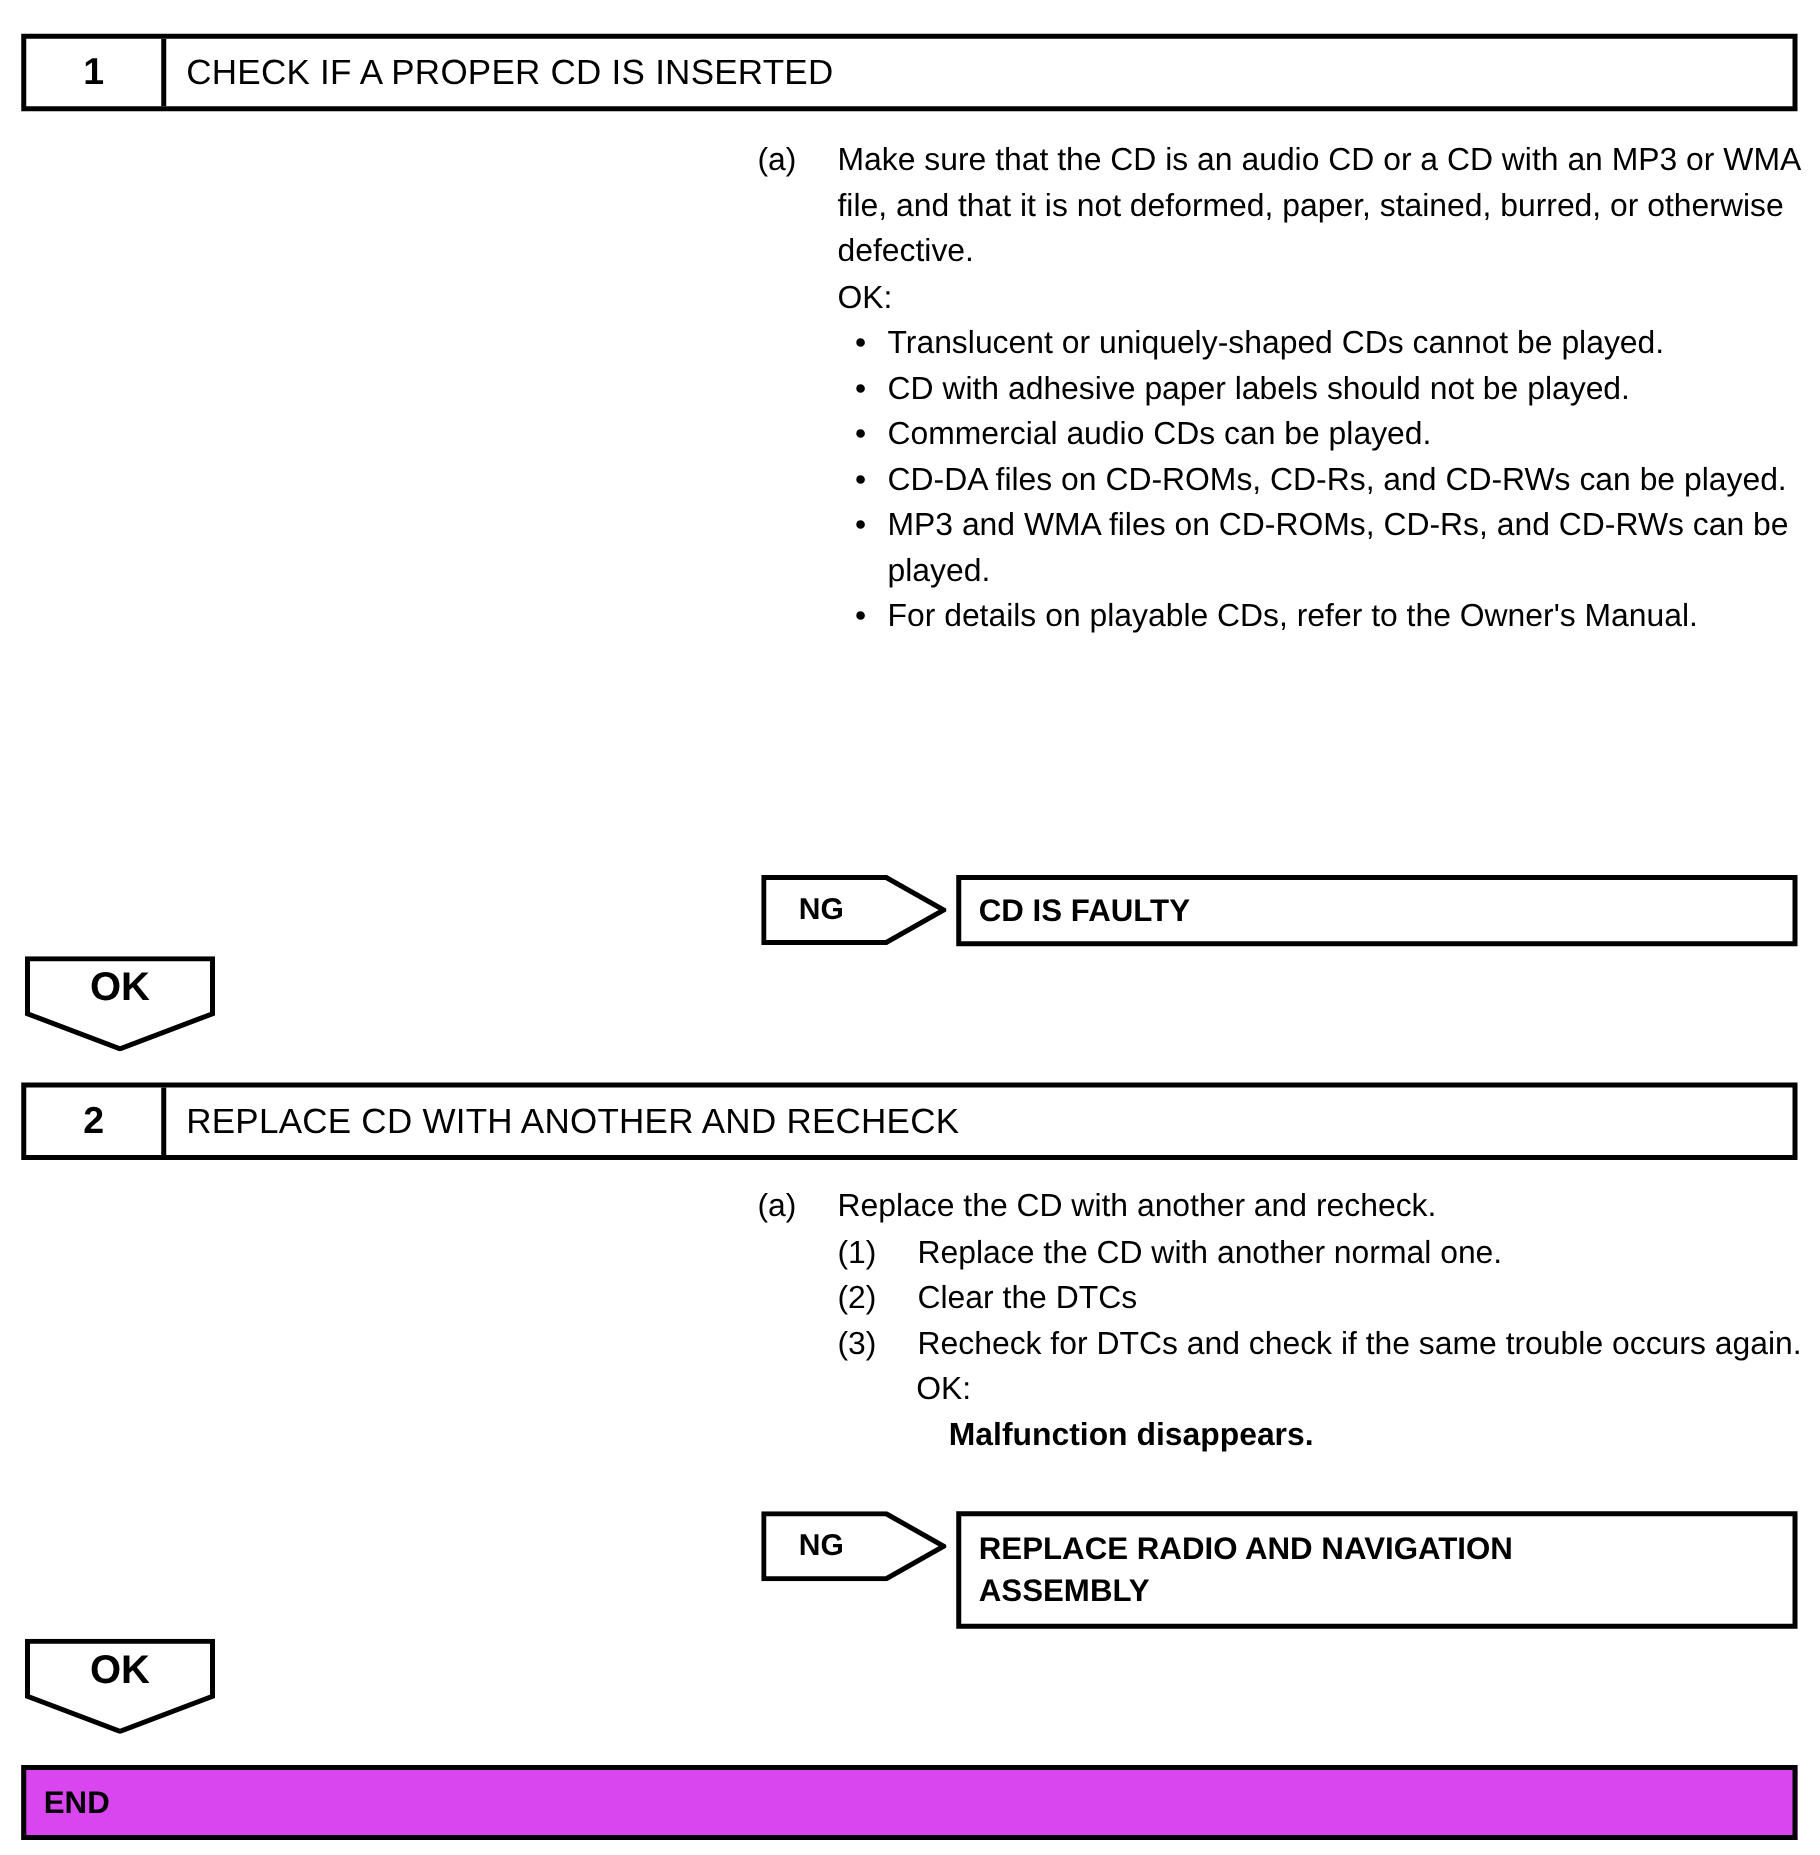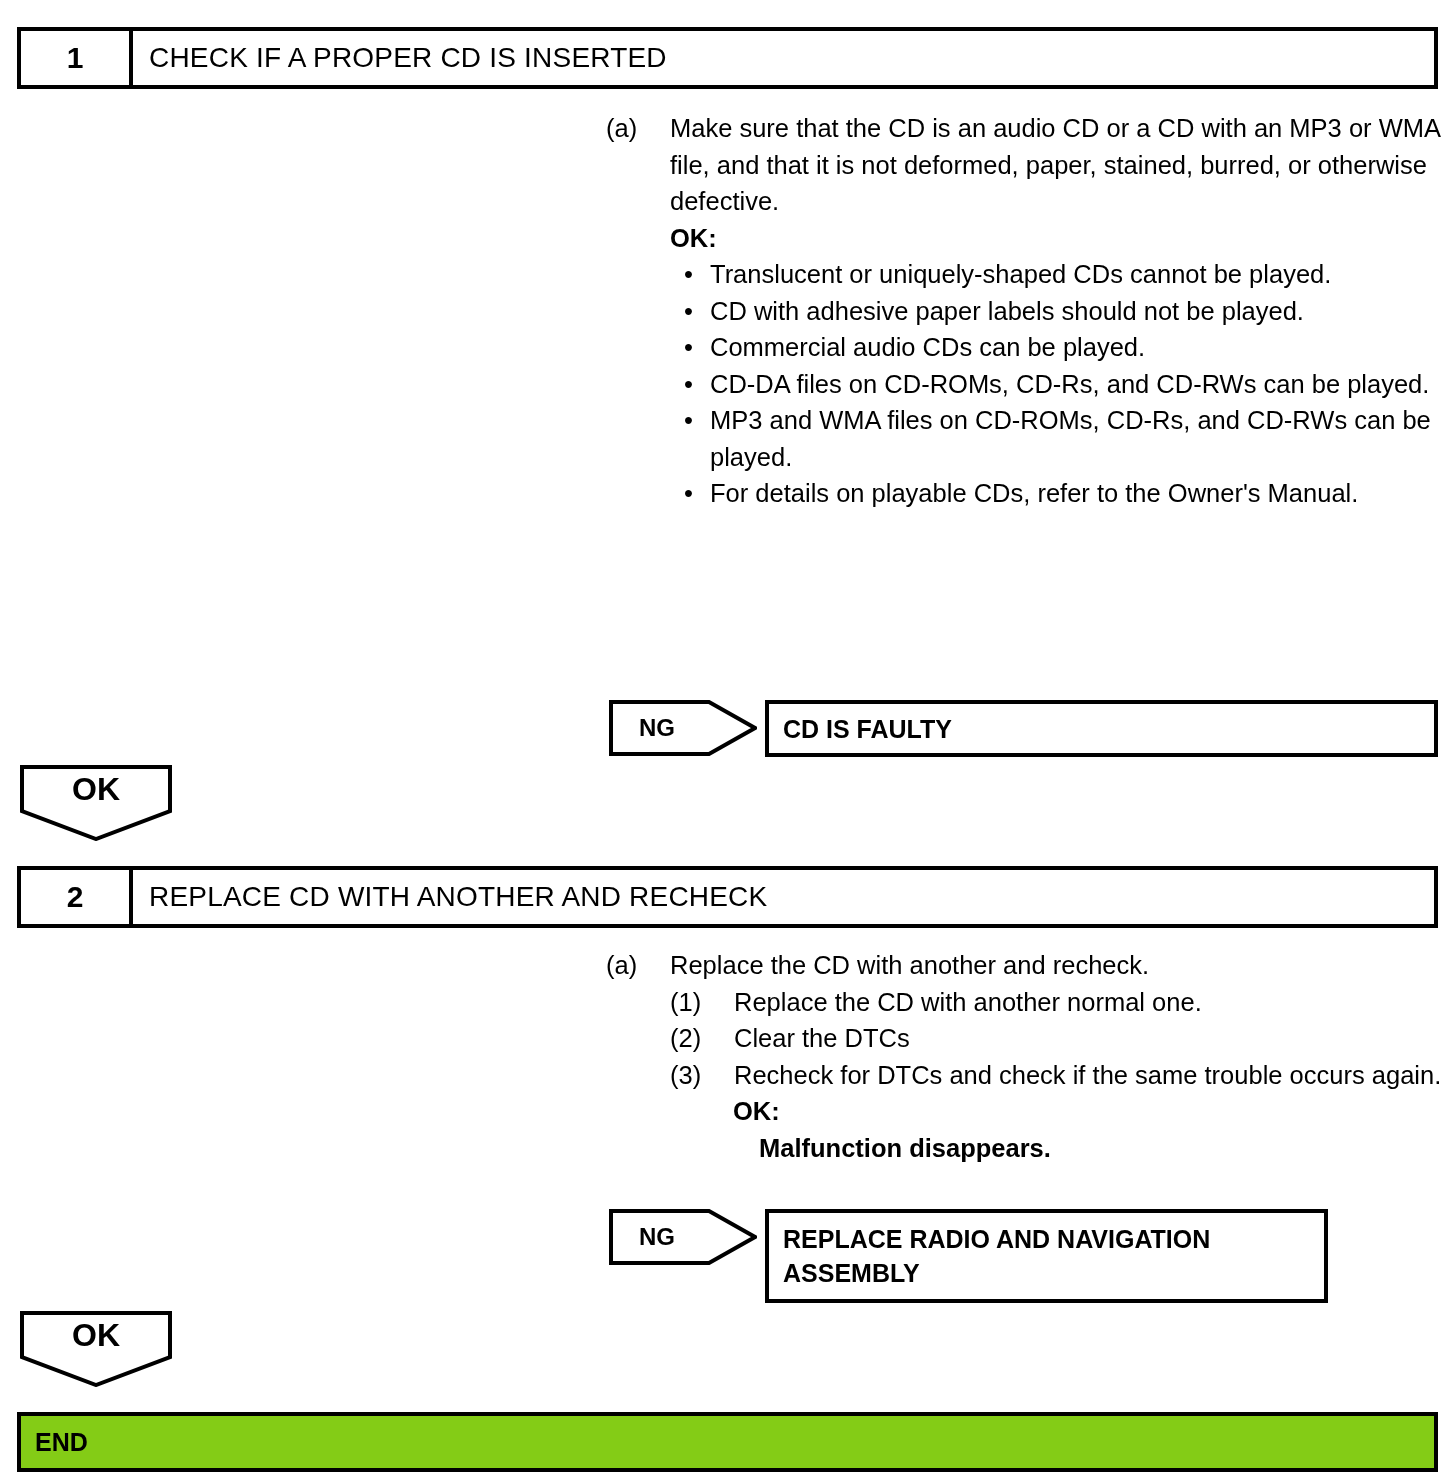--- a/index.html
+++ b/index.html
@@ -79,21 +79,21 @@
     padding-left: 14px;
     box-sizing: border-box;
   }
   .proc-text {
     flex: 1 1 auto;
   }
   .indent-sub {
     padding-left: 63px;
   }
   .ok-label {
-    font-weight: bold;
+    font-weight: normal;
   }
   .ok-value {
     font-weight: bold;
     padding-left: 26px;
   }
   .ok-value-sub {
     font-weight: bold;
     padding-left: 26px;
   }
 
@@ -152,21 +152,21 @@
     display: flex;
     align-items: flex-start;
     padding: 9px 0 0 14px;
     font-size: 25px;
     font-weight: bold;
     line-height: 34px;
   }
   .end-box {
     position: absolute;
     border: 4px solid #000;
-    background: #84cc16;
+    background: #d946ef;
     box-sizing: border-box;
     display: flex;
     align-items: center;
     padding-left: 14px;
     font-size: 25px;
     font-weight: bold;
   }
 </style>
 </head>
 <body>
@@ -266,21 +266,21 @@
     </div>
   </div>
 
   <div class="ng-arrow" style="left:609px; top:1209px;">
     <svg viewBox="0 0 148 56" preserveAspectRatio="none">
       <polygon points="2,2 100,2 146,28 100,54 2,54" fill="#ffffff" stroke="#000000" stroke-width="4"></polygon>
     </svg>
     <div class="ng-text">NG</div>
   </div>
 
-  <div class="result-box" style="left:765px; top:1209px; width:563px; height:94px;">
+  <div class="result-box" style="left:765px; top:1209px; width:673px; height:94px;">
     <span style="display:block; max-width:560px;">REPLACE RADIO AND NAVIGATION ASSEMBLY</span>
   </div>
 
   <div class="ok-arrow" style="left:20px; top:1311px;">
     <svg viewBox="0 0 152 76" preserveAspectRatio="none">
       <polygon points="2,2 150,2 150,46 76,74 2,46" fill="#ffffff" stroke="#000000" stroke-width="4"></polygon>
     </svg>
     <div class="ok-text">OK</div>
   </div>
 

